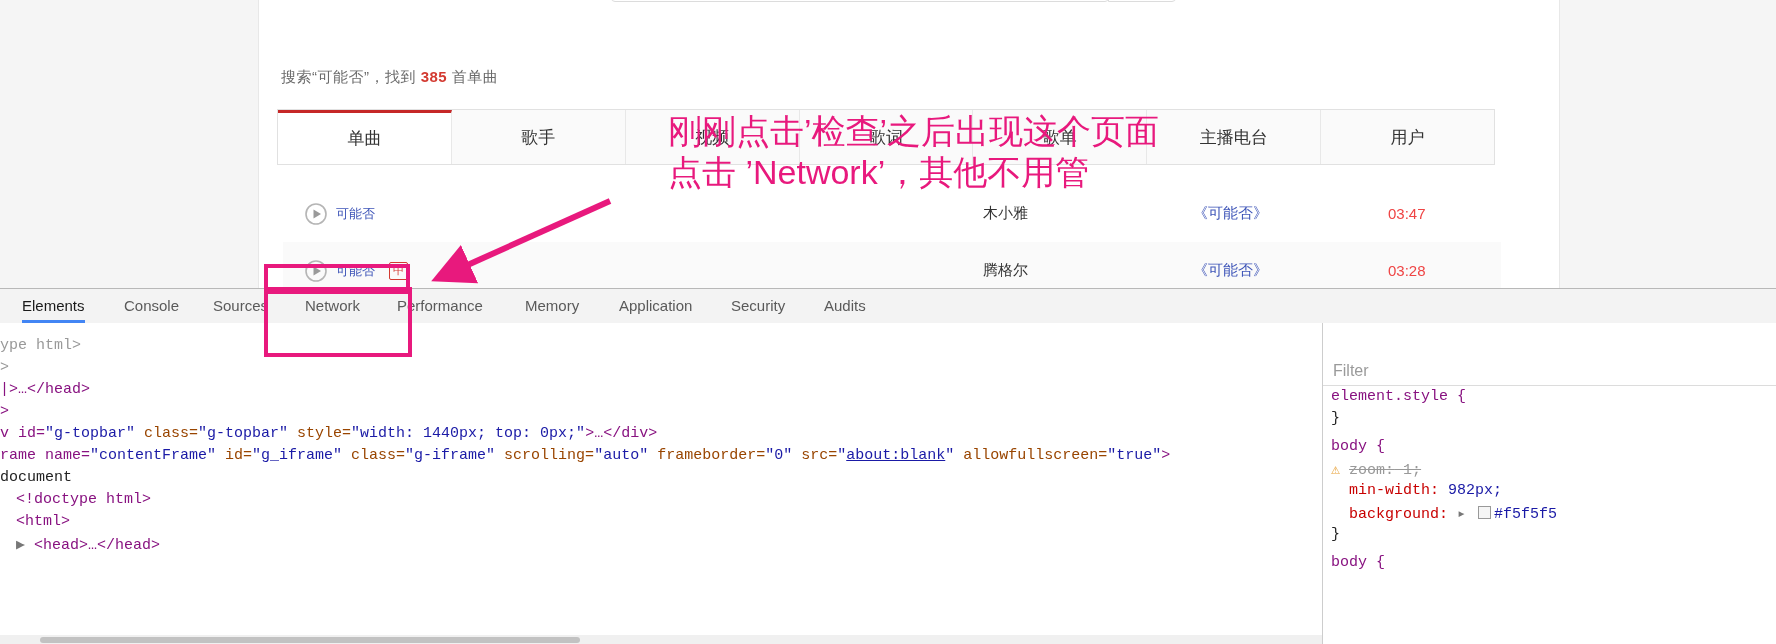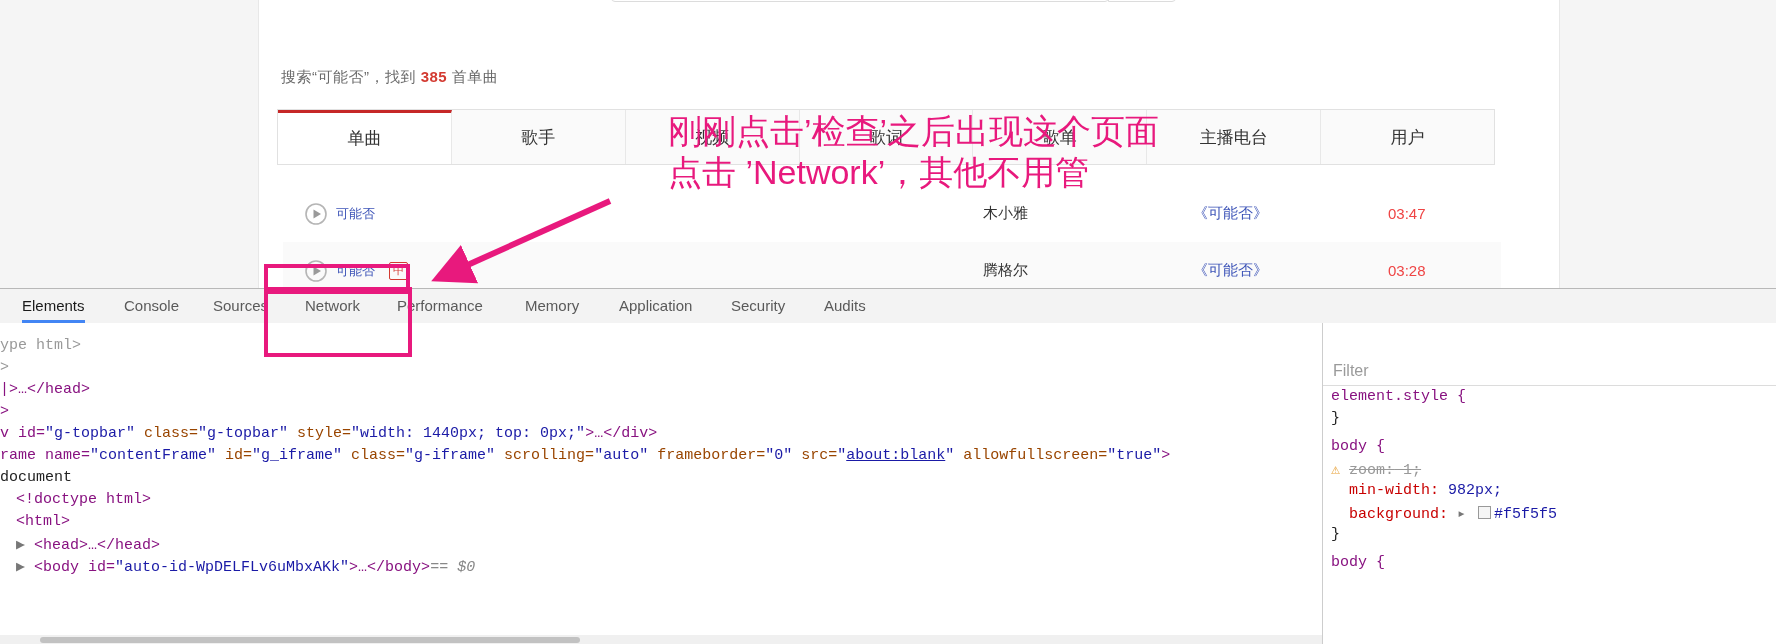--- a/index.html
+++ b/index.html
@@ -253,21 +253,20 @@
       <div class="dom-line tg" style="left:0px;top:80px;">&gt;</div>
 
       <div class="dom-line" style="left:0px;top:102px;"><span class="tg">v id=</span><span class="av">"g-topbar"</span><span class="at"> class=</span><span class="av">"g-topbar"</span><span class="at"> style=</span><span class="av">"width: 1440px; top: 0px;"</span><span class="tg">&gt;…&lt;/div&gt;</span></div>
 
       <div class="dom-line" style="left:0px;top:124px;"><span class="tg">rame name=</span><span class="av">"contentFrame"</span><span class="at"> id=</span><span class="av">"g_iframe"</span><span class="at"> class=</span><span class="av">"g-iframe"</span><span class="at"> scrolling=</span><span class="av">"auto"</span><span class="at"> frameborder=</span><span class="av">"0"</span><span class="at"> src=</span><span class="av">"</span><span class="lnk">about:blank</span><span class="av">"</span><span class="at"> allowfullscreen=</span><span class="av">"true"</span><span class="tg">&gt;</span></div>
 
       <div class="dom-line pt" style="left:0px;top:146px;">document</div>
       <div class="dom-line tg" style="left:16px;top:168px;">&lt;!doctype html&gt;</div>
       <div class="dom-line tg" style="left:16px;top:190px;">&lt;html&gt;</div>
       <div class="dom-line" style="left:16px;top:212px;"><span class="tri">▶ </span><span class="tg">&lt;head&gt;…&lt;/head&gt;</span></div>
-      <div class="dom-line" style="left:16px;top:234px;"><span class="tri">▶ </span><span class="tg">&lt;body id=</span><span class="av">"auto-id-WpDELFLv6uMbxAKk"</span><span class="tg">&gt;…&lt;/body&gt;</span><span class="dollar">== $0</span></div>
 
       <div id="dom-scroll">
         <div id="dom-scroll-thumb"></div>
       </div>
     </div>
 
     <div id="styles-pane">
       <div id="filter-row">
         <span id="filter-text">Filter</span>
       </div>

